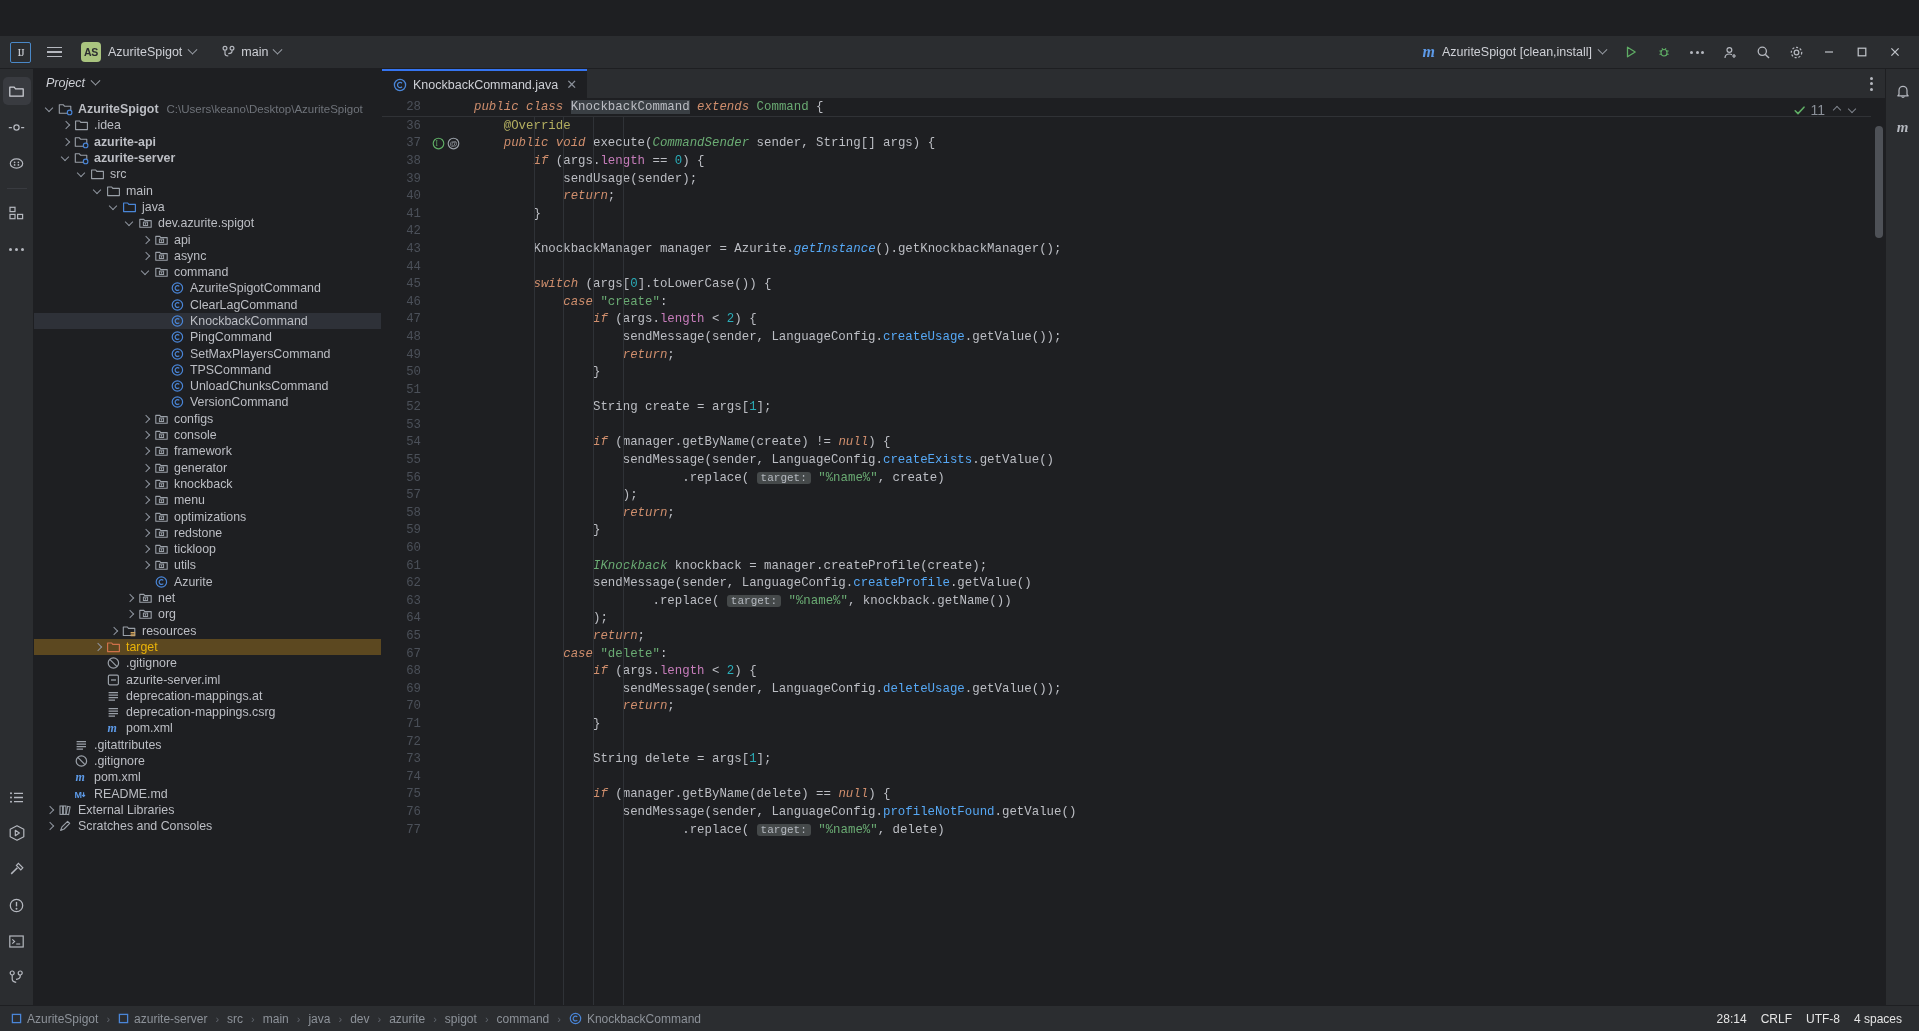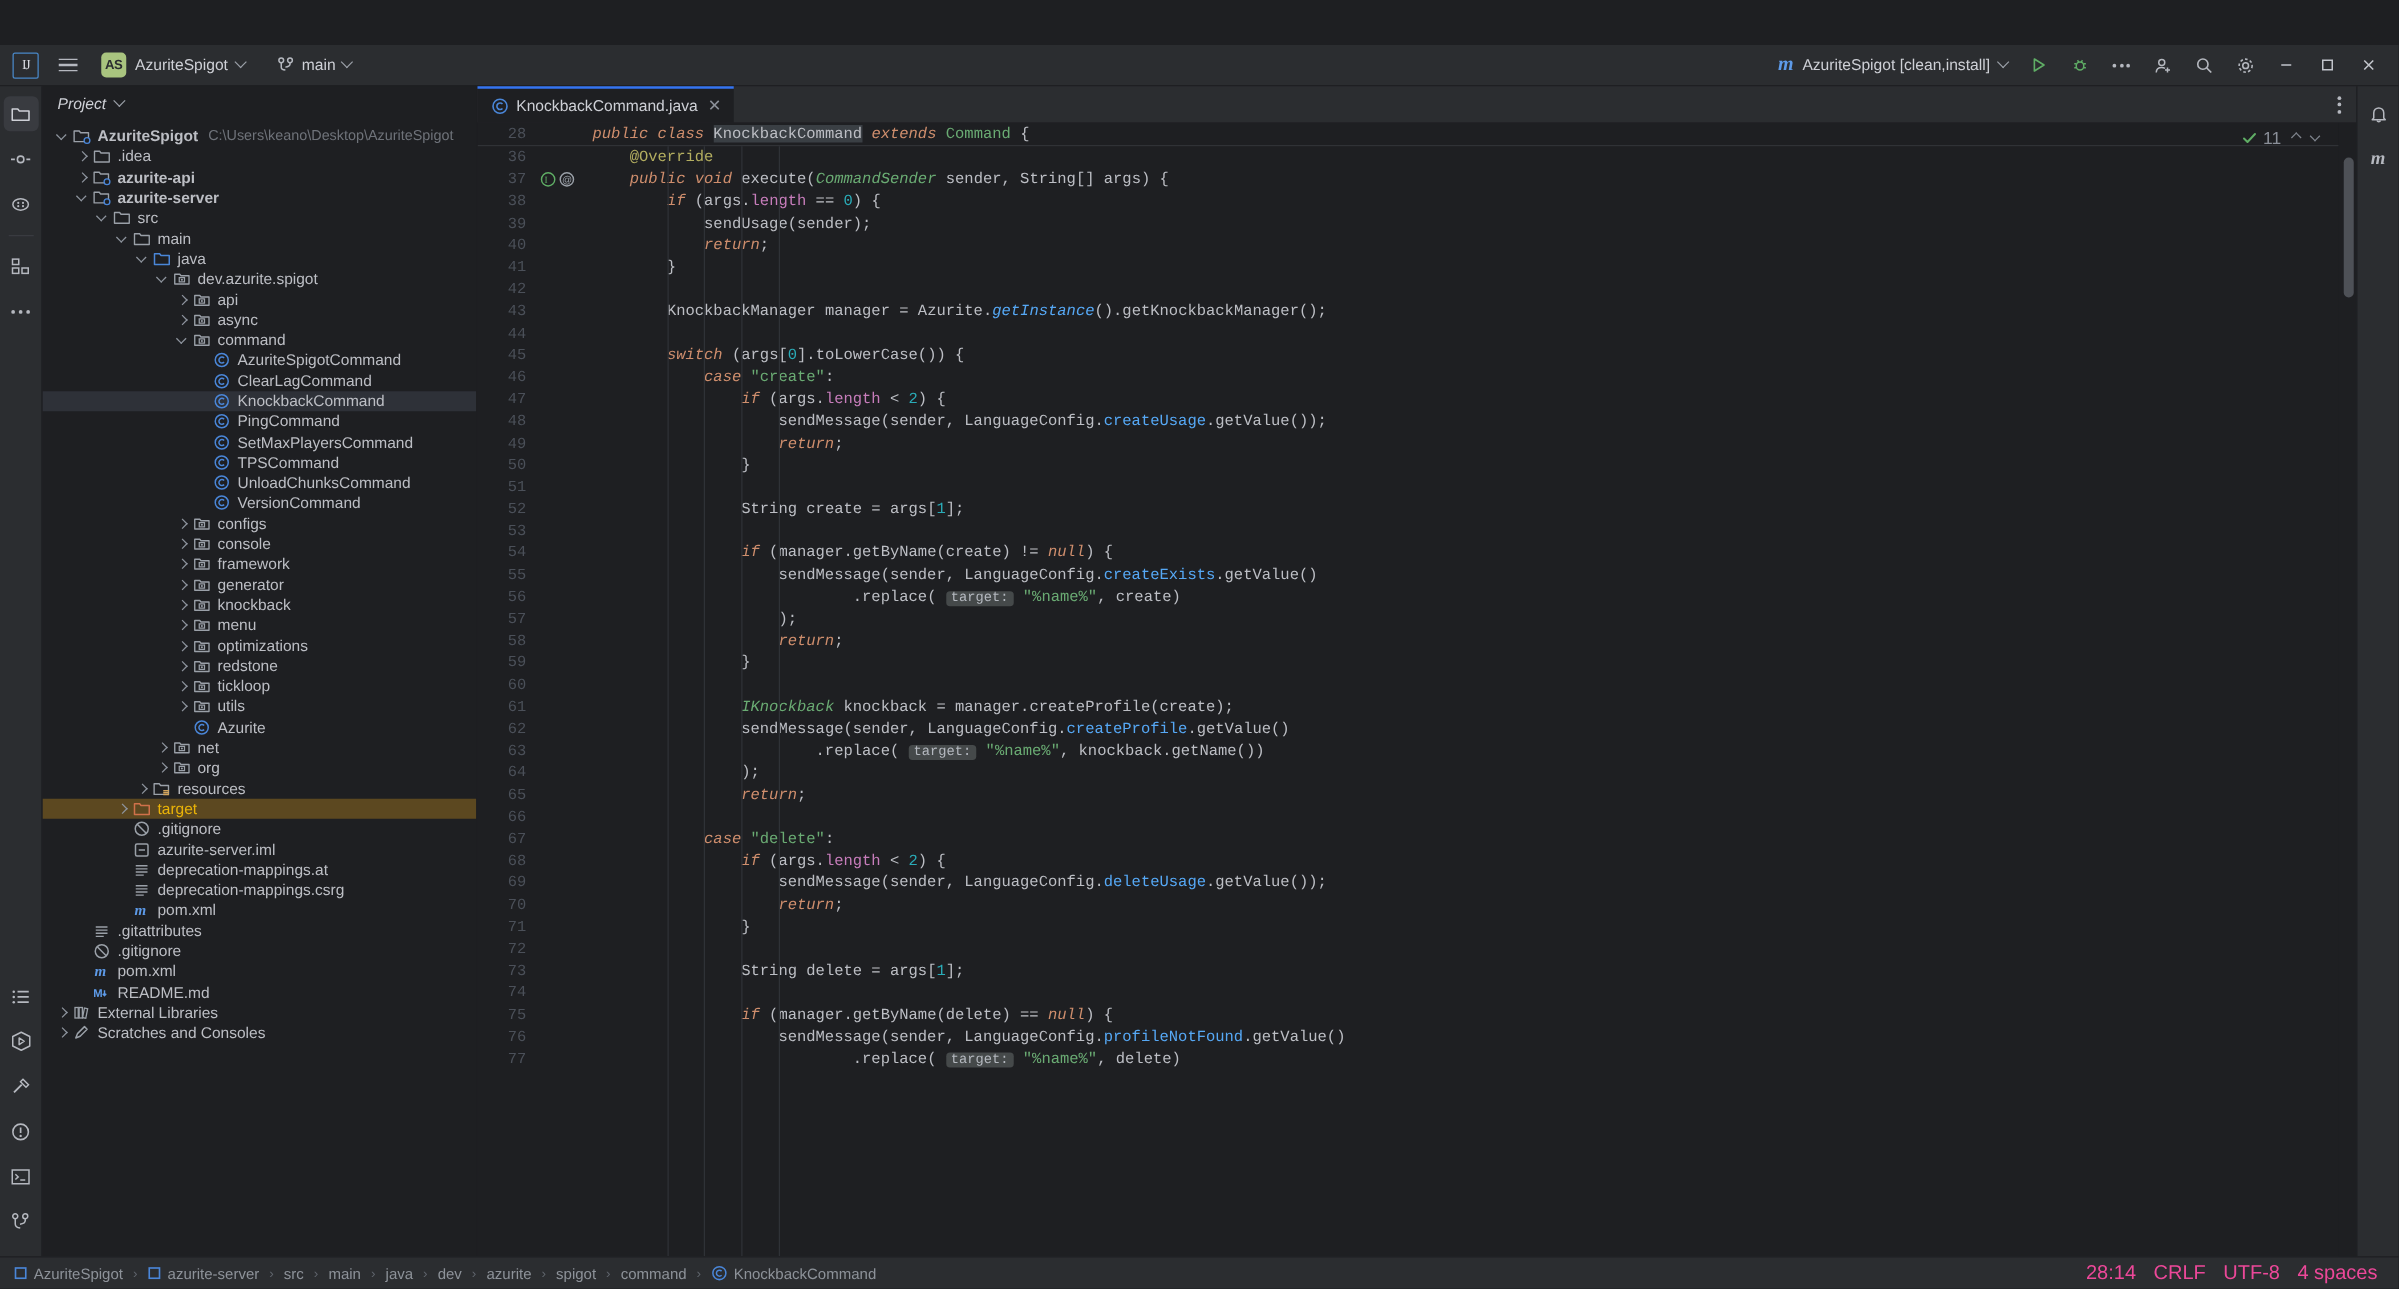--- a/index.html
+++ b/index.html
@@ -134,21 +134,21 @@
 
   
   .rstripe { width:34px; flex:0 0 34px; background:#2b2d30; display:flex; flex-direction:column; align-items:center; padding-top:8px; border-left:1px solid #1e1f22; }
 
   
   .statusbar { height:26px; flex:0 0 26px; background:#2b2d30; display:flex; align-items:center; padding:0 10px 0 8px; border-top:1px solid #1e1f22; }
   .crumbs { display:flex; align-items:center; gap:5px; }
   .crumb { display:flex; align-items:center; gap:5px; color:#8d9299; font-size:12px; cursor:pointer; padding:1px 3px; border-radius:3px; }
   .crumb-sep { color:#5f646c; font-size:11px; }
   .sb-spacer { flex:1; }
-  .sb-item { color:#ec4899; font-size:16px; padding:2px 7px; border-radius:3px; cursor:pointer; }
+  .sb-item { color:#e5e5e5; font-size:12px; padding:2px 7px; border-radius:3px; cursor:pointer; }
   svg { display:block; }
 </style>
 </head>
 <body>
 
 <div class="app">
 
   <div class="titlebar">
     <div class="tb-left">
       <div class="ij-logo">IJ</div>
@@ -906,21 +906,20 @@
               <div class="codeline"><span class="lnum">56</span><span class="gutter-ico"></span><span class="codetext"><span class="def">                            .</span><span class="def">replace</span><span class="def">( </span><span class="inlay">target:</span><span class="def"> </span><span class="str">"%name%"</span><span class="def">, create)</span></span></div>
               <div class="codeline"><span class="lnum">57</span><span class="gutter-ico"></span><span class="codetext"><span class="def">                    );</span></span></div>
               <div class="codeline"><span class="lnum">58</span><span class="gutter-ico"></span><span class="codetext"><span class="def">                    </span><span class="kwi">return</span><span class="def">;</span></span></div>
               <div class="codeline"><span class="lnum">59</span><span class="gutter-ico"></span><span class="codetext"><span class="def">                }</span></span></div>
               <div class="codeline"><span class="lnum">60</span><span class="gutter-ico"></span><span class="codetext"></span></div>
               <div class="codeline"><span class="lnum">61</span><span class="gutter-ico"></span><span class="codetext"><span class="def">                </span><span class="grn itl">IKnockback</span><span class="def"> knockback = manager.</span><span class="def">createProfile</span><span class="def">(create);</span></span></div>
               <div class="codeline"><span class="lnum">62</span><span class="gutter-ico"></span><span class="codetext"><span class="def">                </span><span class="def">sendMessage</span><span class="def">(sender, </span><span class="def">LanguageConfig</span><span class="def">.</span><span class="mth">createProfile</span><span class="def">.</span><span class="def">getValue</span><span class="def">()</span></span></div>
               <div class="codeline"><span class="lnum">63</span><span class="gutter-ico"></span><span class="codetext"><span class="def">                        .</span><span class="def">replace</span><span class="def">( </span><span class="inlay">target:</span><span class="def"> </span><span class="str">"%name%"</span><span class="def">, knockback.</span><span class="def">getName</span><span class="def">())</span></span></div>
               <div class="codeline"><span class="lnum">64</span><span class="gutter-ico"></span><span class="codetext"><span class="def">                );</span></span></div>
               <div class="codeline"><span class="lnum">65</span><span class="gutter-ico"></span><span class="codetext"><span class="def">                </span><span class="kwi">return</span><span class="def">;</span></span></div>
-              <div class="codeline"><span class="lnum">66</span><span class="gutter-ico"></span><span class="codetext"></span></div>
               <div class="codeline"><span class="lnum">67</span><span class="gutter-ico"></span><span class="codetext"><span class="def">            </span><span class="kwi">case </span><span class="str">"delete"</span><span class="def">:</span></span></div>
               <div class="codeline"><span class="lnum">68</span><span class="gutter-ico"></span><span class="codetext"><span class="def">                </span><span class="kwi">if </span><span class="def">(args.</span><span class="fld">length</span><span class="def"> &lt; </span><span class="num">2</span><span class="def">) {</span></span></div>
               <div class="codeline"><span class="lnum">69</span><span class="gutter-ico"></span><span class="codetext"><span class="def">                    </span><span class="def">sendMessage</span><span class="def">(sender, </span><span class="def">LanguageConfig</span><span class="def">.</span><span class="mth">deleteUsage</span><span class="def">.</span><span class="def">getValue</span><span class="def">());</span></span></div>
               <div class="codeline"><span class="lnum">70</span><span class="gutter-ico"></span><span class="codetext"><span class="def">                    </span><span class="kwi">return</span><span class="def">;</span></span></div>
               <div class="codeline"><span class="lnum">71</span><span class="gutter-ico"></span><span class="codetext"><span class="def">                }</span></span></div>
               <div class="codeline"><span class="lnum">72</span><span class="gutter-ico"></span><span class="codetext"></span></div>
               <div class="codeline"><span class="lnum">73</span><span class="gutter-ico"></span><span class="codetext"><span class="def">                </span><span class="def">String</span><span class="def"> delete = args[</span><span class="num">1</span><span class="def">];</span></span></div>
               <div class="codeline"><span class="lnum">74</span><span class="gutter-ico"></span><span class="codetext"></span></div>
               <div class="codeline"><span class="lnum">75</span><span class="gutter-ico"></span><span class="codetext"><span class="def">                </span><span class="kwi">if </span><span class="def">(manager.</span><span class="def">getByName</span><span class="def">(delete) == </span><span class="kwi">null</span><span class="def">) {</span></span></div>
               <div class="codeline"><span class="lnum">76</span><span class="gutter-ico"></span><span class="codetext"><span class="def">                    </span><span class="def">sendMessage</span><span class="def">(sender, </span><span class="def">LanguageConfig</span><span class="def">.</span><span class="mth">profileNotFound</span><span class="def">.</span><span class="def">getValue</span><span class="def">()</span></span></div>

